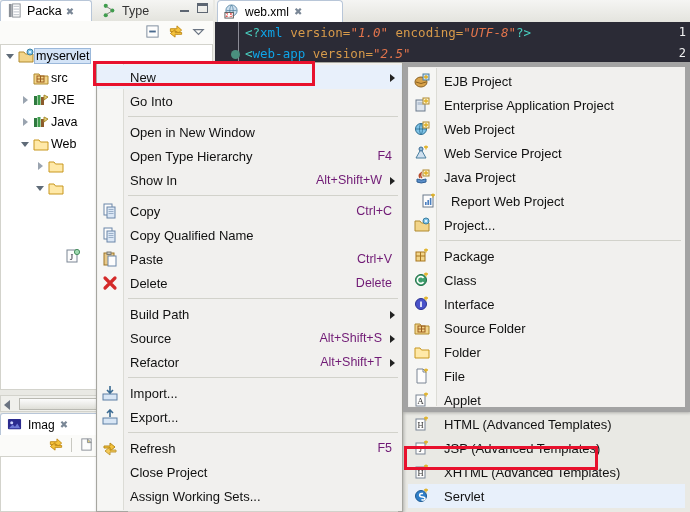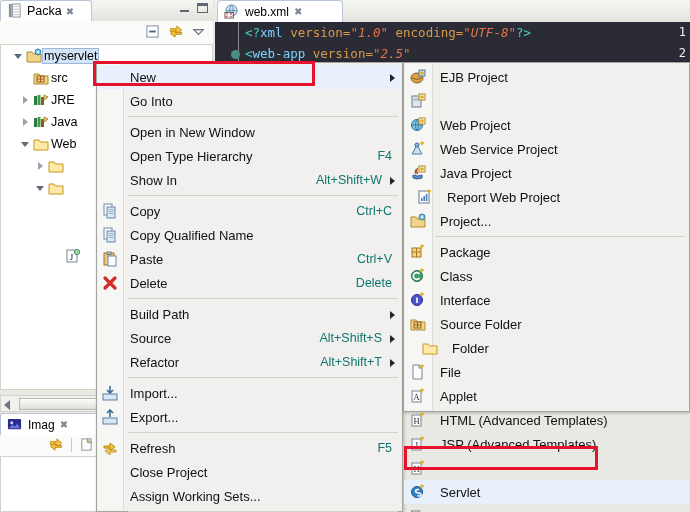--- a/index.html
+++ b/index.html
@@ -80,48 +80,48 @@
           border:1px solid #b8c6d8; border-bottom:none; display:flex; align-items:center;
           gap:5px; padding:0 6px; border-top-left-radius:4px; border-top-right-radius:4px; }
   .code { position:absolute; left:0; top:22px; right:0; height:46px; background:#2b2b36; }
   .gutter { position:absolute; left:0; top:0; width:24px; height:46px; background:#2b2b36;
             border-right:1px solid #8b8b96; }
   .lnum { position:absolute; right:4px; color:#f2f2f2; font-family:"DejaVu Sans Mono", monospace;
           font-size:12px; }
   .codeline { position:absolute; left:30px; font-family:"DejaVu Sans Mono", monospace;
               font-size:12.5px; white-space:pre; }
   .k-punct { color:#49d0c0; }
-  .k-tag   { color:#7dd3fc; }
+  .k-tag   { color:#0ea5e9; }
   .k-attr  { color:#d79a4a; }
   .k-val   { color:#e2744c; font-style:italic; }
   .fold { position:absolute; left:16px; width:9px; height:9px; border-radius:50%;
           background:#4a8f7e; }
   .edbody { position:absolute; left:0; top:68px; right:0; bottom:0; background:#e9e9e4; }
 
   
   .cmenu { position:absolute; left:96px; top:62px; width:307px; height:450px;
            background:#f1f0ee; border:1px solid #a6a6a0; box-shadow:1px 1px 3px rgba(0,0,0,.25);
            z-index:40; }
   .cmenu .gutter-strip { position:absolute; left:1px; top:1px; width:26px; bottom:1px;
            background:#f6f6f4; border-right:1px solid #dcdcd6; }
   .mi { position:relative; height:24px; display:flex; align-items:center; z-index:2; }
   .mi .mico { position:absolute; left:5px; top:4px; width:16px; height:16px; }
   .mi .mlbl { position:absolute; left:33px; font-size:13px; color:#111; white-space:nowrap;text-align:right; }
-  .mi .macc { position:absolute; right:20px; font-size:12.5px; color:#0f766e; }
+  .mi .macc { position:absolute; right:20px; font-size:12.5px; color:#701a75; }
   .mi .marr { position:absolute; right:7px; top:9px; width:0;height:0;
               border-left:5px solid #222; border-top:4px solid transparent;
               border-bottom:4px solid transparent; }
   .mi.hover { background:#e8f0fb; }
   .msep { position:relative; height:7px; z-index:2; }
   .msep:after { content:""; position:absolute; left:31px; right:4px; top:3px; height:1px;
                 background:#d2d2cb; }
 
   
   .smenu { position:absolute; left:403px; top:62px; width:287px; height:350px;
-           background:#f1f0ee; border:1px solid #a3a3a3; box-shadow:1px 1px 3px rgba(0,0,0,.25);
+           background:#f1f0ee; border:5px solid #a3a3a3; box-shadow:1px 1px 3px rgba(0,0,0,.25);
            z-index:45; }
   .smenu .gutter-strip { position:absolute; left:1px; top:1px; width:28px; bottom:1px;
            background:#f6f6f4; border-right:1px solid #dcdcd6; }
   .smenu .mi .mlbl { left:36px; }
   .smenu .mi .mico { left:6px; }
   .mi.sel { background:#e8f0fb; }
 
   
   .redbox { position:absolute; border:3px solid #e8112d; z-index:60; pointer-events:none; }
   #redbox-new     { left:93px;  top:61px;  width:222px; height:25px; }
@@ -146,20 +146,31 @@
             <g fill="#b9bec6">
                 <rect x="7" y="3" width="6" height="1"></rect>
                 <rect x="7" y="6" width="6" height="1"></rect>
                 <rect x="7" y="9" width="6" height="1"></rect>
                 <rect x="7" y="12" width="6" height="1"></rect>
               </g>
           </svg>
         </span>
         <span class="lbl">Packa</span>
         <span class="tab-x">✖</span>
+      </div>
+      <div class="vtab inactive">
+        <span class="ico">
+          <svg width="15" height="15" viewBox="0 0 16 16">
+            <circle cx="4" cy="3" r="2.2" fill="#3f9e4d"></circle>
+            <circle cx="11" cy="8" r="2.2" fill="#3f9e4d"></circle>
+            <circle cx="4" cy="13" r="2.2" fill="#3f9e4d"></circle>
+            <path d="M5 4 L10 7 M5 12 L10 9" stroke="#7a7a72" fill="none"></path>
+          </svg>
+        </span>
+        <span class="lbl">Type</span>
       </div>
       <div class="win-btns">
         <span class="win-btn min">
             <i></i>
           </span>
         <span class="win-btn max">
             <i></i>
           </span>
       </div>
     </div>
@@ -180,21 +191,21 @@
         </span>
         <span class="ico">
           <svg width="15" height="15" viewBox="0 0 16 16">
             <path d="M3 6 L13 6 L8 11 Z" fill="none" stroke="#6a7483" stroke-width="1.3"></path>
           </svg>
         </span>
       </div>
     </div>
 
     <div class="tree">
-        <div class="trow sel" style="padding-left: 12px;">
+        <div class="trow sel" style="padding-left: 4px;">
           <span class="arrow open"></span>
           <span class="ico">
             <svg width="16" height="16" viewBox="0 0 16 16">
               <path d="M1 4 h5 l1.5 2 H15 v8 H1 Z" fill="#f2d58a" stroke="#b08a2e"></path>
               <circle cx="12" cy="4" r="3" fill="#7fc4e8" stroke="#3b7fa0"></circle>
               <path d="M11 4 h2 M12 3 v2" stroke="#fff"></path>
             </svg>
           </span>
           <span class="tlabel">myservlet</span>
         </div>
@@ -484,20 +495,21 @@
         </div>
         <div class="mi" style="position: absolute; top: 26px; left: 0px; right: 0px;">
           <span class="mico">
             <svg width="16" height="16" viewBox="0 0 16 16">
               <rect x="2" y="3" width="9" height="11" fill="#dfe6ee" stroke="#6b7a8c"></rect>
               <rect x="3.5" y="5" width="6" height="3" fill="#b9c6d6"></rect>
               <rect x="9" y="1" width="6" height="6" fill="#fdf3cf" stroke="#b08a2e"></rect>
               <path d="M10 4 h4 M12 2 v4" stroke="#e0b020" stroke-width="1.3"></path>
             </svg>
           </span>
+          <span class="mlbl">Enterprise Application Project</span>
         </div>
         <div class="mi" style="position: absolute; top: 50px; left: 0px; right: 0px;">
           <span class="mico">
             <svg width="16" height="16" viewBox="0 0 16 16">
               <circle cx="7" cy="8" r="5.5" fill="#7fc4e8" stroke="#2f6f92"></circle>
               <path d="M1.5 8 H12.5 M7 2.5 C5 5 5 11 7 13.5 M7 2.5 C9 5 9 11 7 13.5" fill="none" stroke="#2f6f92" stroke-width=".8"></path>
               <rect x="9" y="1" width="6" height="6" fill="#fdf3cf" stroke="#b08a2e"></rect>
               <path d="M10 4 h4 M12 2 v4" stroke="#e0b020" stroke-width="1.3"></path>
             </svg>
           </span>
@@ -584,21 +596,21 @@
             <svg width="16" height="16" viewBox="0 0 16 16">
               <path d="M1 4 h5 l1.5 2 H15 v8 H1 Z" fill="#f2d58a" stroke="#b08a2e"></path>
               <g stroke="#9c5c1f" fill="none">
                 <rect x="4" y="6" width="7" height="6"></rect>
                 <path d="M4 9 h7 M7.5 6 v6"></path>
               </g>
             </svg>
           </span>
           <span class="mlbl">Source Folder</span>
         </div>
-        <div class="mi" style="position: absolute; top: 273px; left: 12px; right: 0px;">
+        <div class="mi" style="position: absolute; top: 273px; left: 0px; right: 0px;">
           <span class="mico">
             <svg width="16" height="16" viewBox="0 0 16 16">
               <path d="M1 4 h5 l1.5 2 H15 v8 H1 Z" fill="#ffe9a8" stroke="#c8971f"></path>
             </svg>
           </span>
           <span class="mlbl">Folder</span>
         </div>
         <div class="mi" style="position: absolute; top: 297px; left: 0px; right: 0px;">
           <span class="mico">
             <svg width="16" height="16" viewBox="0 0 16 16">
@@ -640,20 +652,21 @@
           <span class="mlbl">JSP (Advanced Templates)</span>
         </div>
         <div class="mi" style="position: absolute; top: 393px; left: 0px; right: 0px;">
           <span class="mico">
             <svg width="16" height="16" viewBox="0 0 16 16">
               <rect x="2" y="3" width="9" height="11" fill="#fdfdfd" stroke="#7a8594"></rect>
               <text x="6.5" y="12" font-size="8.5" text-anchor="middle" fill="#333" font-family="serif">H</text>
               <path d="M10 2 h4 M12 0.5 v4" stroke="#e0b020" stroke-width="1.3"></path>
             </svg>
           </span>
+          <span class="mlbl">XHTML (Advanced Templates)</span>
         </div>
         <div class="mi sel" style="position: absolute; top: 417px; left: 0px; right: 0px;">
           <span class="mico">
             <svg width="16" height="16" viewBox="0 0 16 16">
               <circle cx="7" cy="8" r="5.5" fill="#2f7fc9" stroke="#1f5a92"></circle>
               <path d="M9 5.6 q-3.4 -0.6 -3.4 1.6 q0 1.6 3 1.8 q2.6 0.2 2.4 1.8 q-0.2 1.6 -3.6 1" fill="none" stroke="#fff" stroke-width="1.5"></path>
               <path d="M10 2 h4 M12 0.5 v4" stroke="#e0b020" stroke-width="1.3"></path>
             </svg>
           </span>
           <span class="mlbl">Servlet</span>

